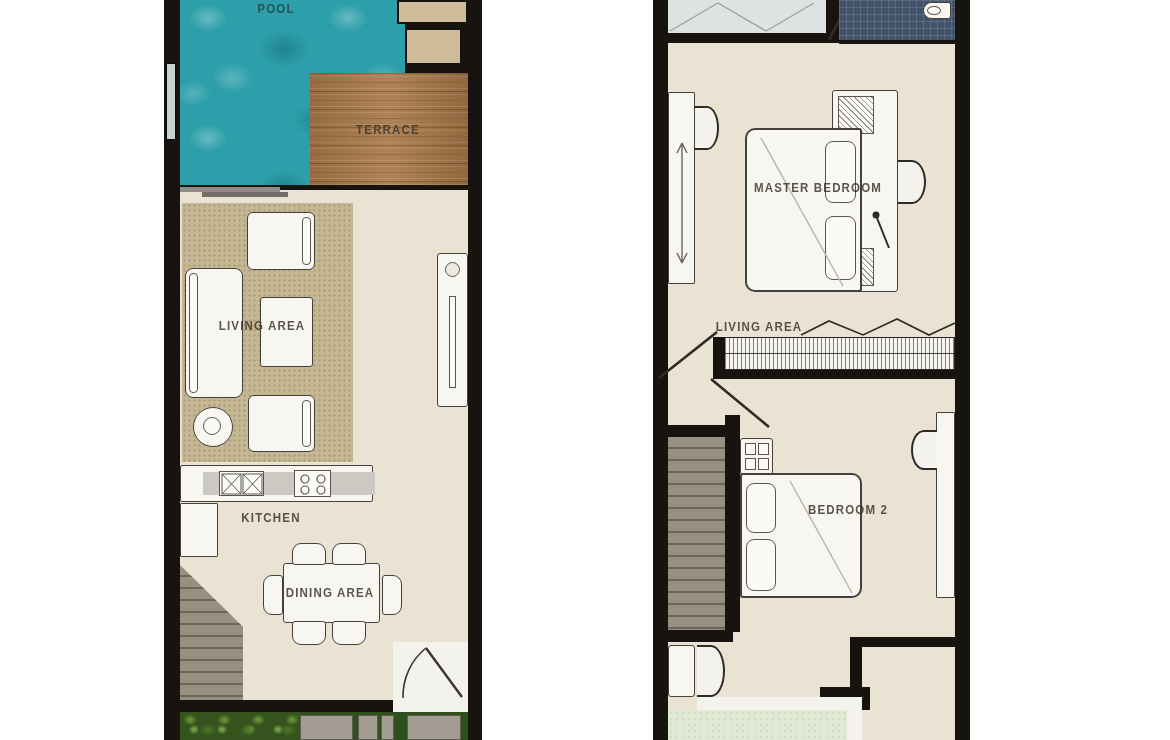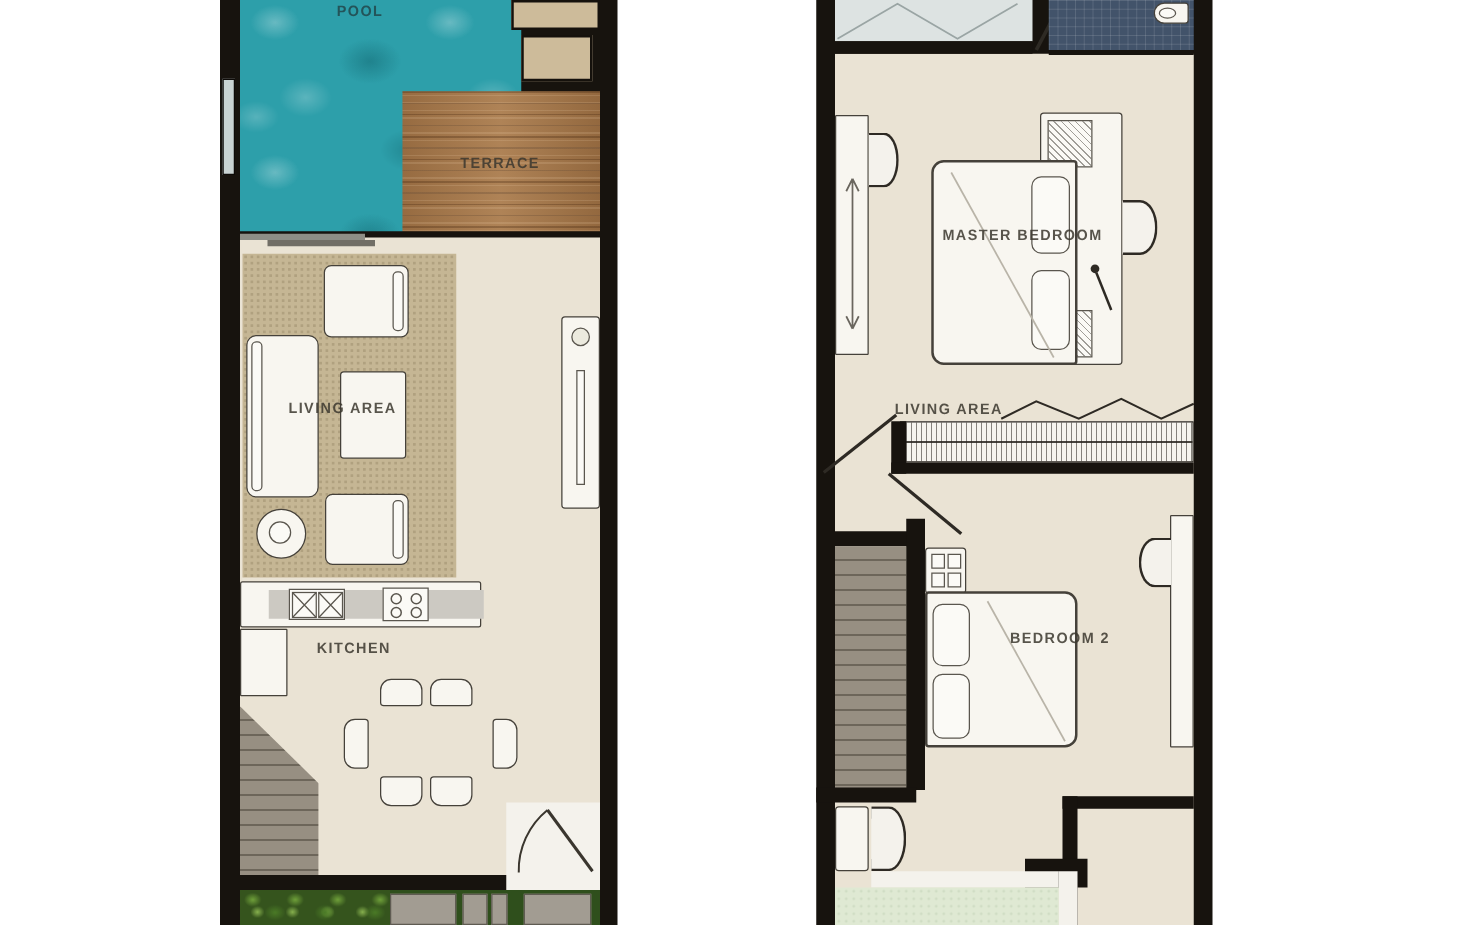--- a/index.html
+++ b/index.html
@@ -53,21 +53,21 @@
   .band{background:#f6f4ee;border:1.2px solid #2b2721;background-image:
     repeating-linear-gradient(90deg, rgba(40,36,30,.55) 0 1px, transparent 1px 4px),
     linear-gradient(transparent 15px, rgba(40,36,30,.85) 15px 16px, transparent 16px);}
   svg{position:absolute;overflow:visible;}
 </style>
 </head>
 <body>
 
 <div class="page">
 
-  <div class="plan" style="left:176px;width:318px;">
+  <div class="plan" style="left:164px;width:318px;">
 
     <div class="abs" style="left:2px;top:63px;width:10px;height:77px;background:#c9d3d3;border:1.5px solid #0d0b08;"></div>
 
     <div class="abs pool" style="left:16px;top:0;width:225px;height:188px;"></div>
     <div class="lbl lbl-pool" style="left:52px;top:2px;width:120px;">POOL</div>
 
     <div class="abs" style="left:233px;top:0;width:71px;height:24px;background:#cdbb9a;border:2px solid #15110c;"></div>
     <div class="abs" style="left:241px;top:28px;width:57px;height:37px;background:#cdbb9a;border:2px solid #15110c;"></div>
 
     <div class="abs wood" style="left:146px;top:73px;width:158px;height:115px;"></div>
@@ -123,20 +123,23 @@
               <circle cx="26" cy="19" r="4"></circle>
             </g>
           </svg>
       </div>
     </div>
     <div class="lbl" style="left:52px;top:511px;width:110px;">KITCHEN</div>
     <div class="furn" style="left:16px;top:503px;width:38px;height:54px;border-radius:1px;"></div>
 
     <div class="abs steps" style="left:16px;top:565px;width:63px;height:147px;clip-path:polygon(0 0,100% 42%,100% 100%,0 100%);"></div>
 
+    <div class="furn" style="left:119px;top:563px;width:97px;height:60px;">
+      <div class="lbl" style="left:-14px;top:22px;width:120px;">DINING AREA</div>
+    </div>
     <div class="furn" style="left:128px;top:543px;width:34px;height:22px;border-radius:9px 9px 3px 3px;"></div>
     <div class="furn" style="left:168px;top:543px;width:34px;height:22px;border-radius:9px 9px 3px 3px;"></div>
     <div class="furn" style="left:128px;top:621px;width:34px;height:24px;border-radius:3px 3px 9px 9px;"></div>
     <div class="furn" style="left:168px;top:621px;width:34px;height:24px;border-radius:3px 3px 9px 9px;"></div>
     <div class="furn" style="left:99px;top:575px;width:20px;height:40px;border-radius:9px 3px 3px 9px;"></div>
     <div class="furn" style="left:218px;top:575px;width:20px;height:40px;border-radius:3px 9px 9px 3px;"></div>
 
     <svg style="left:229px;top:640px;" width="74" height="60" viewBox="0 0 74 60">
       <path d="M10,58 A62,62 0 0 1 33,8" fill="none" stroke="#3a362e" stroke-width="1.6"></path>
       <path d="M33,8 L69,57" stroke="#3a362e" stroke-width="2.4"></path>

